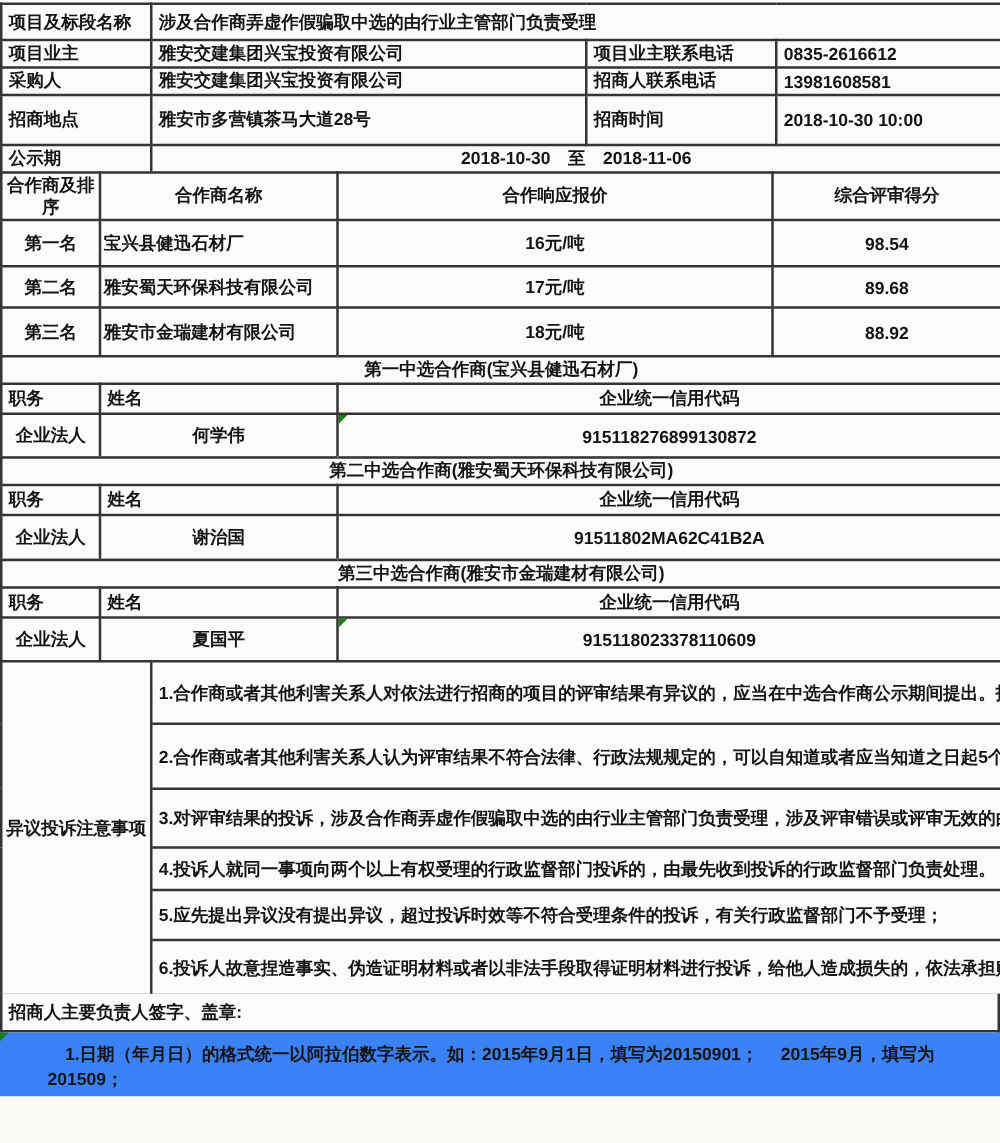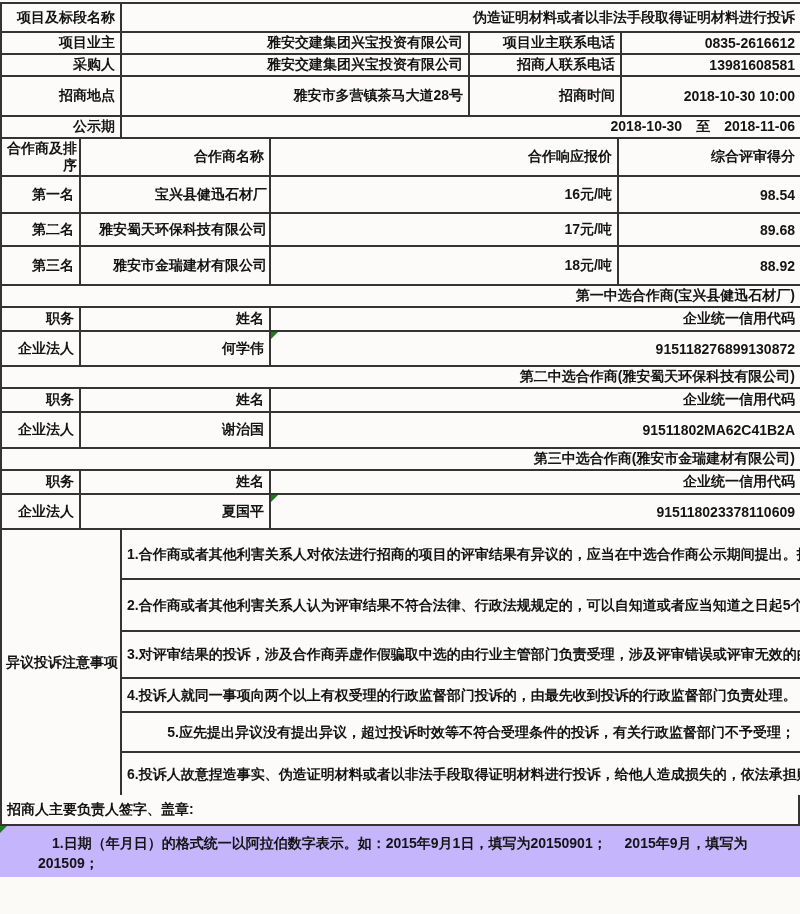--- a/index.html
+++ b/index.html
@@ -15,21 +15,20 @@
   table.tbl{
     width:800px;table-layout:fixed;border-collapse:collapse;
     background:#fcfbf9;
   }
   table.tbl + table.tbl{margin-top:-2px;}
   .tbl td{
     border:2px solid #343434;
     padding:1px 5px;
     overflow:hidden;
     white-space:nowrap;
-    text-align:right;
   }
   td.wrap{white-space:normal;}
   .c{text-align:center;}
   .l{text-align:left;}
   .clause{white-space:normal;line-height:19px;padding:3px 7px;vertical-align:middle;}
   .sectitle{text-align:center;padding:1px 0;}
   .rel{position:relative;}
   .corner{
     position:absolute;top:0;left:0;width:0;height:0;
     border-top:7px solid #1c7c1c;
@@ -40,40 +39,40 @@
     border-left:2px solid #343434;border-right:2px solid #343434;border-bottom:2px solid #343434;
     margin-top:-2px;
     padding:6px 5px 5px 5px;
     background:#fcfbf9;
   }
   .footnote{
     position:relative;
     width:800px;box-sizing:border-box;
     padding:7px 10px 4px 38px;
     line-height:20px;
-    background:#c4b5fd;
+    background:#3b82f6;
   }
   .footnote .ln1{text-indent:14px;}
 </style>
 </head>
 <body>
 
 <div class="sheet">
 
   <table class="tbl">
     <colgroup>
         <col style="width:120px">
         <col style="width:348px">
         <col style="width:152px">
         <col style="width:180px">
       </colgroup>
     <tbody>
         <tr style="height:29px">
       <td class="l">项目及标段名称</td>
-      <td class="l" colspan="3">伪造证明材料或者以非法手段取得证明材料进行投诉</td>
+      <td class="l" colspan="3">涉及合作商弄虚作假骗取中选的由行业主管部门负责受理</td>
     </tr>
     <tr style="height:18px">
       <td class="l">项目业主</td>
       <td class="l">雅安交建集团兴宝投资有限公司</td>
       <td class="l">项目业主联系电话</td>
       <td class="l">0835-2616612</td>
     </tr>
     <tr style="height:16px">
       <td class="l">采购人</td>
       <td class="l">雅安交建集团兴宝投资有限公司</td>

